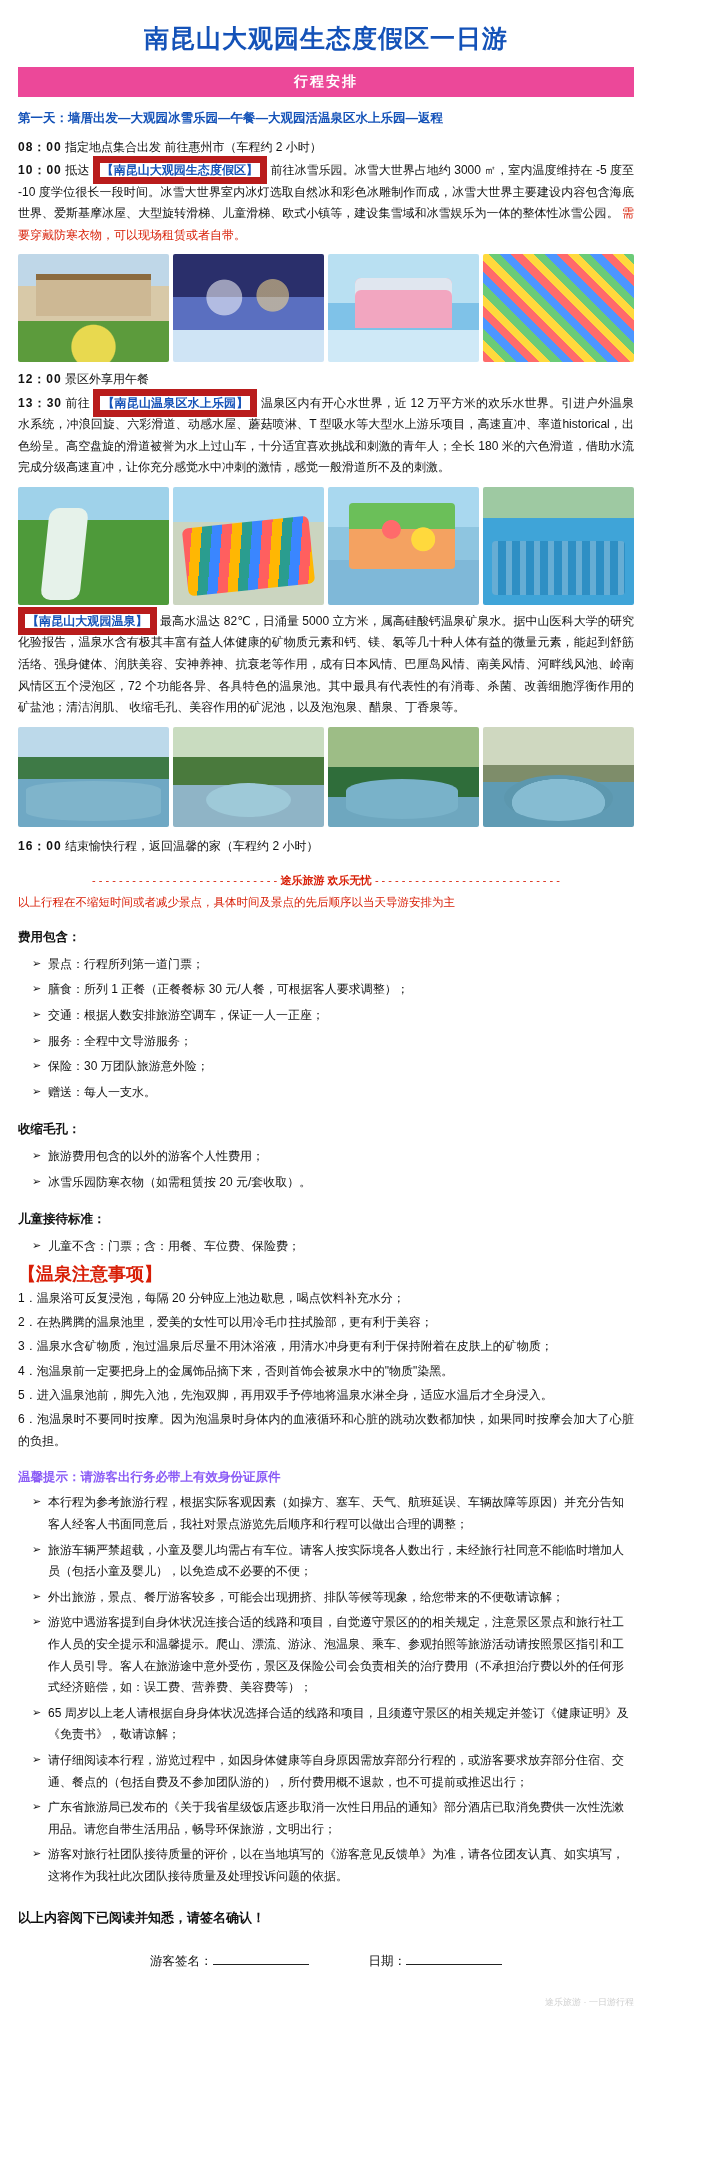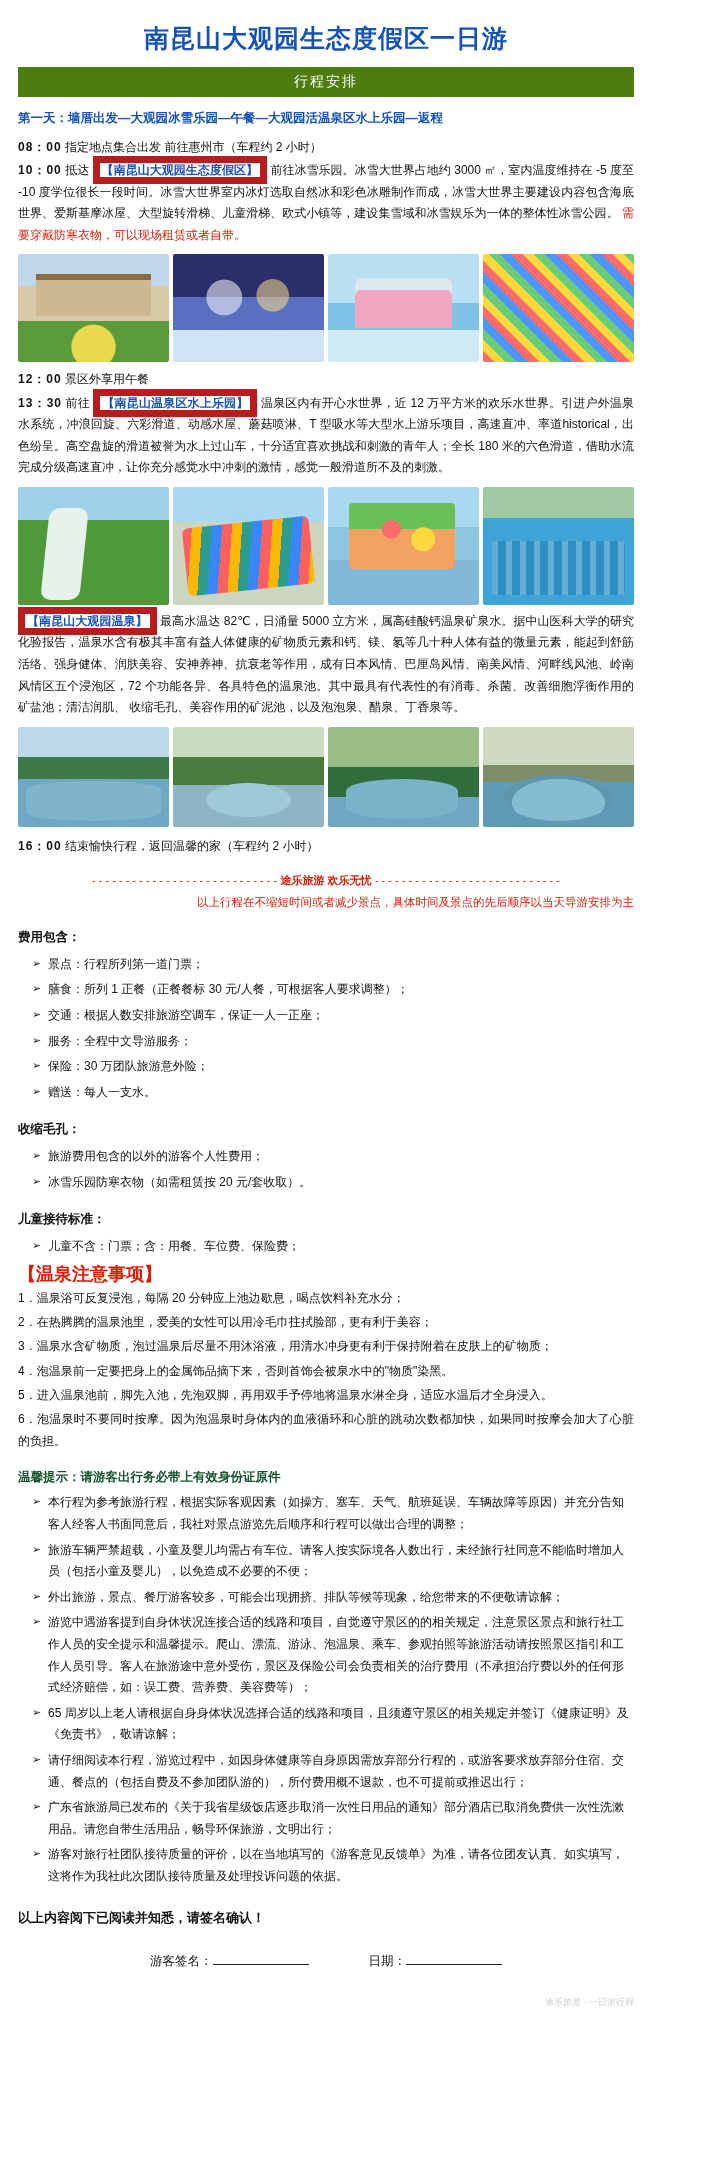--- a/index.html
+++ b/index.html
@@ -16,25 +16,25 @@
 
   .main-title {
     text-align: center;
     color: #1452b8;
     font-size: 25px;
     font-weight: bold;
     letter-spacing: 1px;
     padding: 10px 0 12px 0;
   }
   .orange-bar {
-    background: #4d7c0f;
+    background: #ec4899;
     color: #ffffff;
     text-align: center;
     font-size: 14px;
-    font-weight: normal;
+    font-weight: bold;
     padding: 6px 0;
     letter-spacing: 2px;
   }
   .day-head {
     color: #1452b8;
     font-weight: bold;
     font-size: 12.5px;
     padding: 12px 0 8px 0;
     line-height: 1.5;
   }
@@ -94,32 +94,32 @@
       background:#9ec9d8; border-radius:50%; }
   .p-spa3 { background: linear-gradient(#9dbd86 0 40%, #2f6d3a 40% 70%, #6ea7bf 70% 100%); }
   .p-spa3::after { content:""; position:absolute; left:12%; bottom:8%; width:74%; height:40%;
       background:#79b2c9; border-radius:50%/30%; }
   .p-spa4 { background: linear-gradient(#cfd8c0 0 38%, #7e8d6a 38% 55%, #5f9bb4 55% 100%); }
   .p-spa4::after { content:""; position:absolute; left:14%; bottom:6%; width:72%; height:46%;
       background: radial-gradient(ellipse at 50% 60%, #86bcd2 0 60%, #5c97ae 61% 100%); border-radius:50%; }
 
   .note-center { text-align:center; margin: 16px 0 4px 0; }
   .dash-line { color:#d81e06; font-size: 11px; letter-spacing: 0px; }
-  .note-red { color:#d81e06; font-size:11.5px; text-align:right; line-height:1.8; }
+  .note-red { color:#d81e06; font-size:11.5px; text-align:left; line-height:1.8; }
 
   .sec-title { font-weight:bold; font-size:12.5px; margin: 16px 0 6px 0; }
   ul.arrow { list-style:none; margin:0; padding:0 0 0 14px; }
   ul.arrow li { position: relative; padding: 2px 0 2px 16px; line-height:1.8; font-size:12px; }
   ul.arrow li::before { content:"\27A2"; position:absolute; left:0; top:2px; color:#111; font-size:11px; }
 
   ol.num { list-style:none; margin:0; padding:0; counter-reset: n; }
   ol.num li { line-height:1.85; font-size:12px; text-align:justify; padding: 1px 0; }
 
   .tip-head { color:#d81e06; font-weight:bold; font-size:18px; margin-top:2px; }
-  .warn-head { color:#14532d; font-weight:bold; font-size:12.5px; margin: 16px 0 4px 0; }
+  .warn-head { color:#8b5cf6; font-weight:bold; font-size:12.5px; margin: 16px 0 4px 0; }
 
   .final-note { font-weight:bold; font-size:13px; margin-top: 20px; }
   .sign-row { margin-top: 26px; display:flex; justify-content:center; gap: 60px; font-size:12.5px; }
   .footer-faint { text-align:right; color:#cfcfcf; font-size:9px; margin-top: 26px; }
   .u-line { border-bottom:1px solid #222; display:inline-block; width:96px; }
 </style>
 </head>
 <body>
 
 <div class="page">

